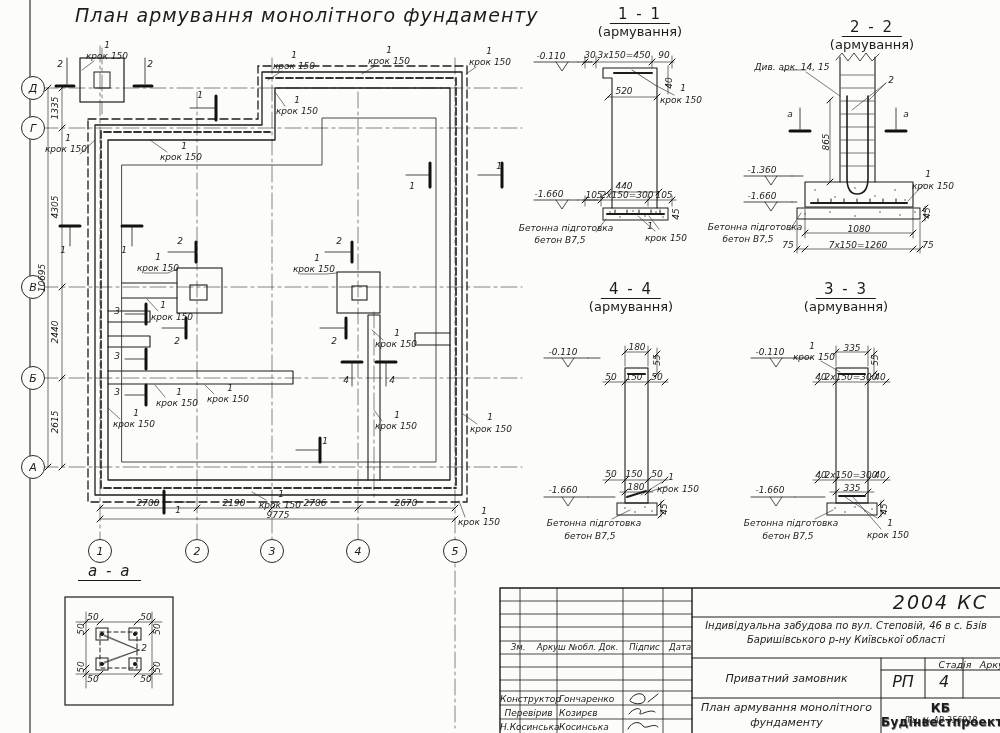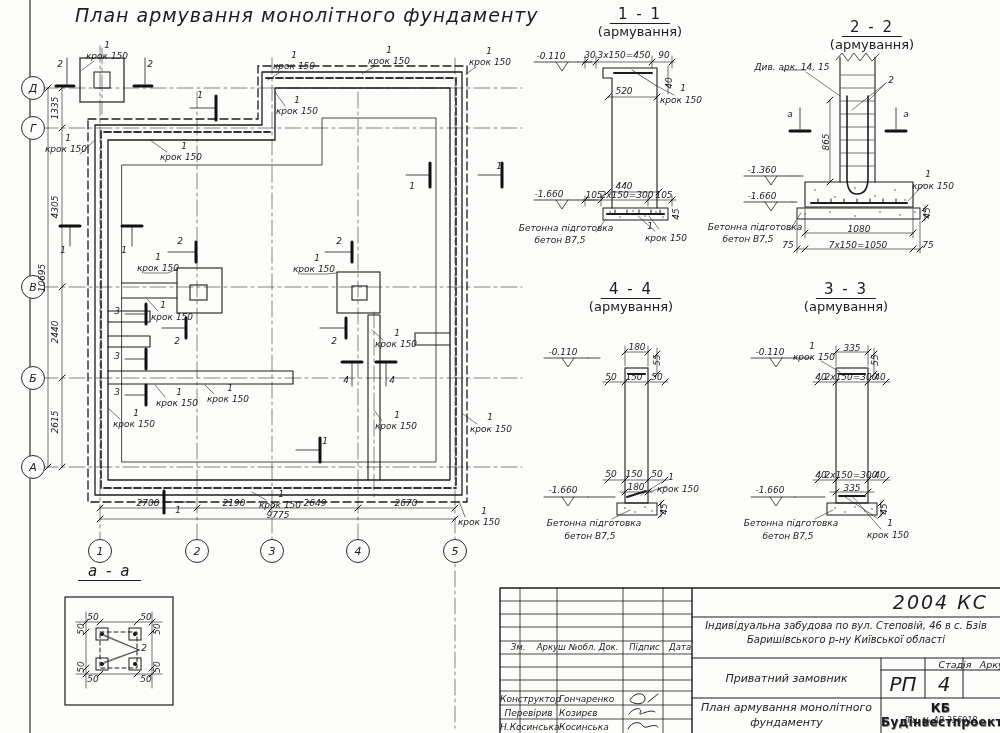--- a/index.html
+++ b/index.html
@@ -18,21 +18,21 @@
   .sec-title .s{font-size:13px;display:block;margin-top:0px;}
   #detail-title{position:absolute;left:78px;top:562px;font-size:15px;font-style:italic;
        border-bottom:1.3px solid #1c1c1c;padding:0 10px;letter-spacing:2px;}
   #notes{position:absolute;left:253px;top:612px;font-size:11px;font-style:italic;line-height:1.5;}
   .tb{position:absolute;font-style:italic;}
   #tb-year{left:692px;top:591px;width:296px;text-align:right;font-size:19px;letter-spacing:2px;}
   #tb-desc{left:692px;top:619px;width:308px;text-align:center;font-size:10px;line-height:1.4;}
   #tb-client{left:692px;top:658px;width:189px;height:40px;display:flex;align-items:center;justify-content:center;font-size:11px;}
   #tb-stage-head{left:933px;top:659px;width:119px;display:flex;font-size:9.5px;}
   #tb-stage-head span{display:block;text-align:center;}
-  #tb-stage-vals{left:881px;top:672px;width:119px;display:flex;font-size:20px;}
+  #tb-stage-vals{left:881px;top:672px;width:119px;display:flex;font-size:16px;}
   #tb-stage-vals span{display:block;text-align:center;}
   #tb-doc{left:692px;top:701px;width:189px;text-align:center;font-size:11px;line-height:1.35;}
   #tb-company{left:881px;top:701px;width:119px;text-align:center;font-weight:bold;font-size:12px;
       font-style:normal;letter-spacing:.3px;text-shadow:.6px .6px 0 #888;}
   #tb-license{left:881px;top:716px;width:119px;text-align:center;font-size:8px;font-weight:normal;}
   #tb-headrow{left:500px;top:642px;width:192px;display:flex;font-size:8.5px;}
   #tb-headrow span{display:block;text-align:center;}
   .staff-row{position:absolute;left:500px;width:192px;display:flex;font-size:9px;font-style:italic;}
   .staff-row .role{width:57px;text-align:center;}
   .staff-row .nm{width:66px;text-align:left;padding-left:2px;}
@@ -342,21 +342,21 @@
       <div class="lbl" style="left: 484px; top: 511px;">1</div>
       <div class="lbl" style="left: 479px; top: 522px;">крок 150</div>
       <div class="lbl" style="left: 178px; top: 510px;">1</div>
       <div class="lbl v" style="left: 55px; top: 108px;">1335</div>
       <div class="lbl v" style="left: 55px; top: 207px;">4305</div>
       <div class="lbl v" style="left: 55px; top: 332px;">2440</div>
       <div class="lbl v" style="left: 55px; top: 422px;">2615</div>
       <div class="lbl v" style="left: 42px; top: 278px;">10695</div>
       <div class="lbl" style="left: 148px; top: 503px;">2700</div>
       <div class="lbl" style="left: 234px; top: 503px;">2190</div>
-      <div class="lbl" style="left: 315px; top: 503px;">2649</div>
+      <div class="lbl" style="left: 315px; top: 503px;">2786</div>
       <div class="lbl" style="left: 406px; top: 503px;">2670</div>
       <div class="lbl" style="left: 278px; top: 515px;">9775</div>
       <div class="lbl" style="left: 551px; top: 56px;">-0.110</div>
       <div class="lbl" style="left: 590px; top: 55px;">30</div>
       <div class="lbl" style="left: 624px; top: 55px;">3x150=450</div>
       <div class="lbl" style="left: 664px; top: 55px;">90</div>
       <div class="lbl" style="left: 624px; top: 91px;">520</div>
       <div class="lbl v" style="left: 669px; top: 83px;">40</div>
       <div class="lbl" style="left: 683px; top: 88px;">1</div>
       <div class="lbl" style="left: 681px; top: 100px;">крок 150</div>
@@ -374,21 +374,21 @@
       <div class="lbl" style="left: 891px; top: 80px;">2</div>
       <div class="lbl" style="left: 790px; top: 114px;">а</div>
       <div class="lbl" style="left: 906px; top: 114px;">а</div>
       <div class="lbl v" style="left: 826px; top: 142px;">865</div>
       <div class="lbl" style="left: 762px; top: 170px;">-1.360</div>
       <div class="lbl" style="left: 762px; top: 196px;">-1.660</div>
       <div class="lbl" style="left: 928px; top: 174px;">1</div>
       <div class="lbl" style="left: 933px; top: 186px;">крок 150</div>
       <div class="lbl" style="left: 859px; top: 229px;">1080</div>
       <div class="lbl" style="left: 788px; top: 245px;">75</div>
-      <div class="lbl" style="left: 858px; top: 245px;">7x150=1050</div>
+      <div class="lbl" style="left: 858px; top: 245px;">7x150=1260</div>
       <div class="lbl" style="left: 928px; top: 245px;">75</div>
       <div class="lbl v" style="left: 927px; top: 213px;">45</div>
       <div class="lbl" style="left: 755px; top: 227px;">Бетонна підготовка</div>
       <div class="lbl" style="left: 748px; top: 239px;">бетон В7,5</div>
       <div class="lbl" style="left: 563px; top: 352px;">-0.110</div>
       <div class="lbl" style="left: 637px; top: 347px;">180</div>
       <div class="lbl v" style="left: 657px; top: 360px;">55</div>
       <div class="lbl" style="left: 611px; top: 377px;">50</div>
       <div class="lbl" style="left: 634px; top: 377px;">150</div>
       <div class="lbl" style="left: 657px; top: 377px;">50</div>

